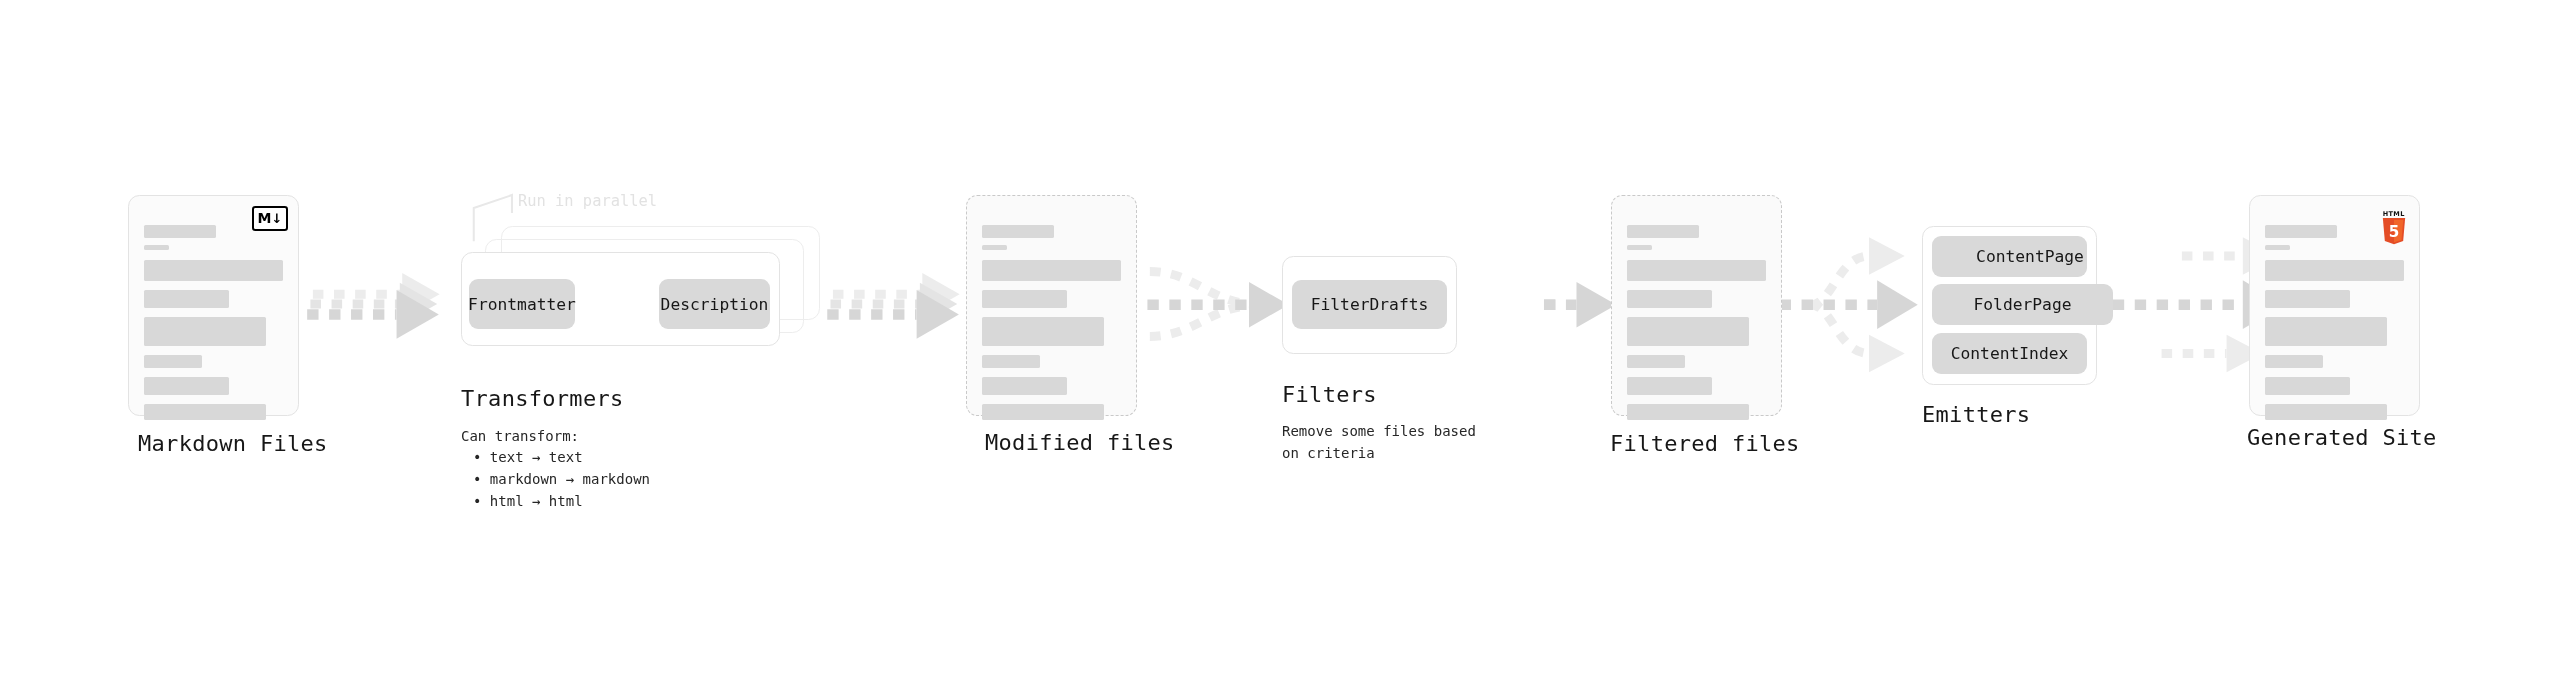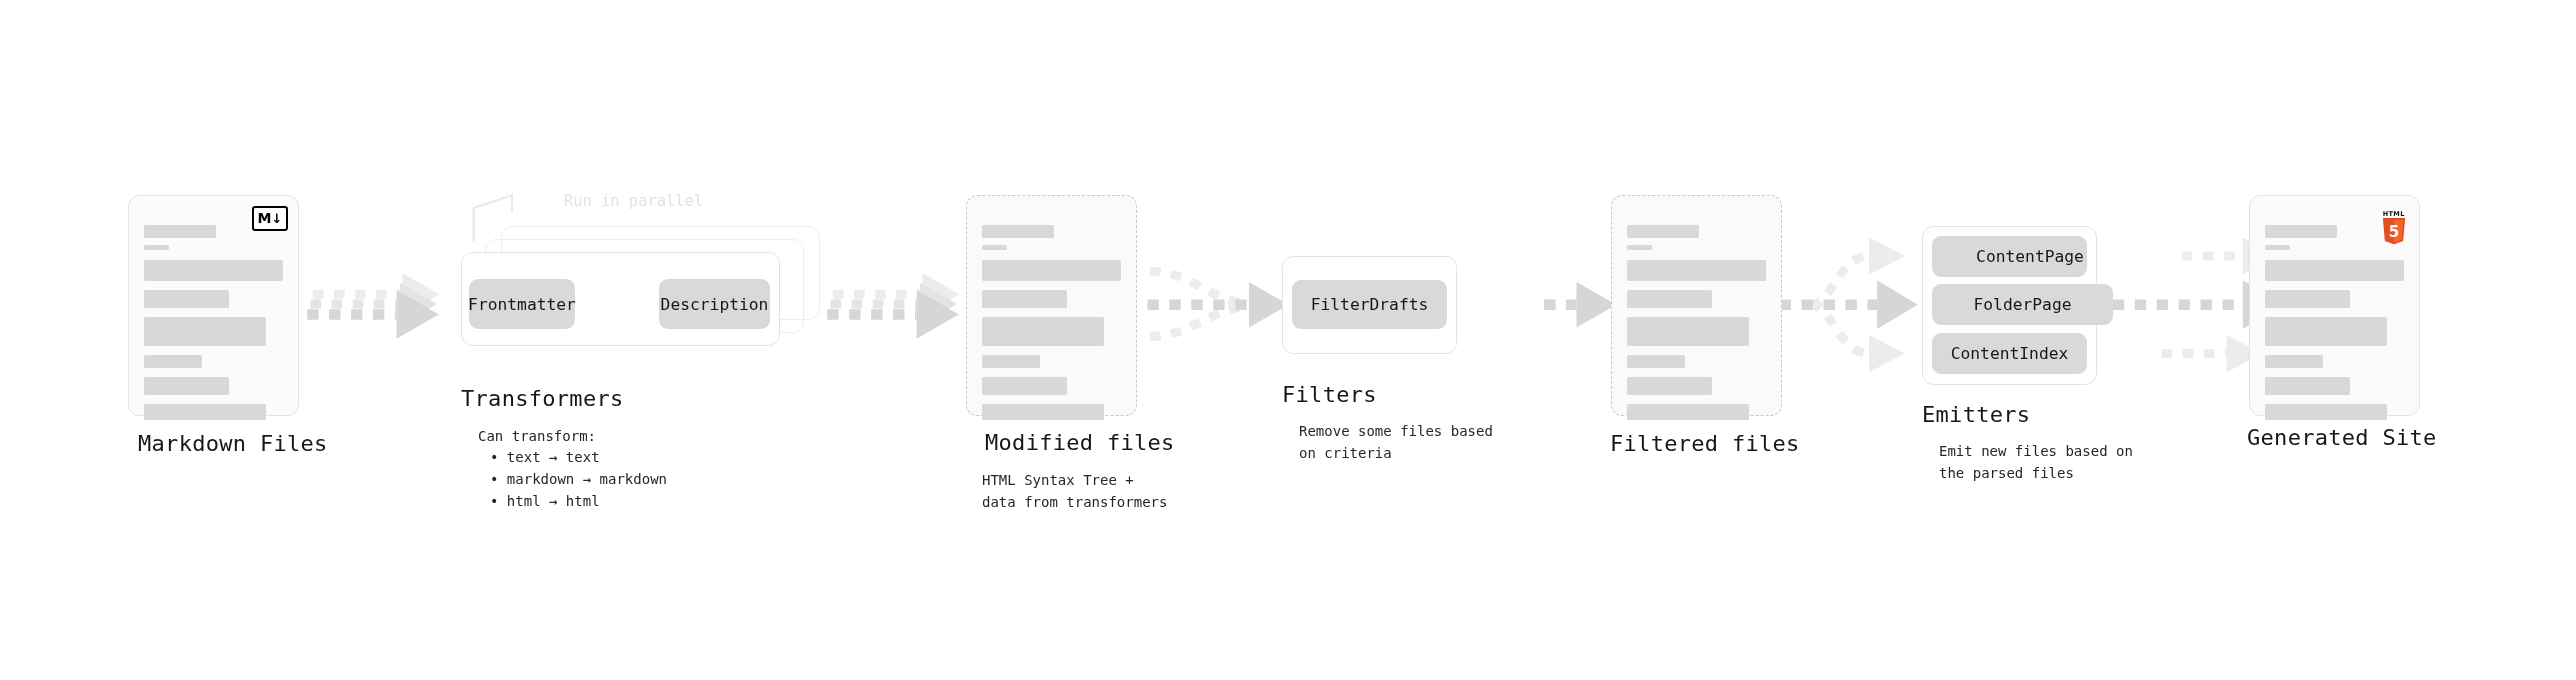--- a/index.html
+++ b/index.html
@@ -18,21 +18,20 @@
     color:#171717;
     letter-spacing:0.3px;
     white-space:nowrap;
   }
   .stage-sub{
     position:absolute;
     font-size:14px;
     line-height:1.55;
     color:#262626;
     white-space:pre-line;
-    margin-left:17px;
   }
 
   
   .doc{
     position:absolute;
     width:171px;height:221px;
     background:#fbfbfb;
     border:1.6px solid #e3e3e3;
     border-radius:11.4px;
     box-sizing:border-box;
@@ -196,21 +195,21 @@
       <div class="ln" style="width:42%;height:13px;margin-bottom:9px;"></div>
       <div class="ln" style="width:61%;height:18px;margin-bottom:9px;"></div>
       <div class="ln" style="width:88%;height:16.3px;"></div>
     </div>
   </div>
   <div class="stage-title" style="left:138px;top:431px;">Markdown Files</div>
 
   <svg class="ovl" viewBox="0 0 3170 838" style="z-index:1;">
     <path d="M583,297 L583,256 L630,240 L630,262" stroke="#e8e8e8" stroke-width="2.5" fill="none"></path>
   </svg>
-  <div class="parallel-label" style="left:518px;top:192px;margin-left:46px;">Run in parallel</div>
+  <div class="parallel-label" style="left:518px;top:192px;">Run in parallel</div>
 
   <div class="tbox-ghost" style="left:501px;top:226px;width:319px;height:94px;"></div>
   <div class="tbox-ghost" style="left:485px;top:239px;width:319px;height:94px;"></div>
   <div class="tpill-ghost" style="left:514px;top:254px;width:104px;height:49px;"></div>
   <div class="tpill-ghost" style="left:656px;top:254px;width:109px;height:49px;"></div>
   <div class="tpill-ghost l2" style="left:492px;top:267px;width:104px;height:49px;"></div>
   <div class="tpill-ghost l2" style="left:641px;top:267px;width:109px;height:49px;"></div>
 
   <svg class="ovl" viewBox="0 0 3170 838" style="z-index:2;">
     <line x1="765" y1="343" x2="797" y2="343" stroke="#e0e0e0" stroke-width="3"></line>
@@ -244,22 +243,20 @@
       <div class="ln" style="width:18%;height:5.7px;margin-bottom:9.8px;"></div>
       <div class="ln" style="width:100%;height:21px;margin-bottom:9px;"></div>
       <div class="ln" style="width:61%;height:18px;margin-bottom:9px;"></div>
       <div class="ln" style="width:88%;height:29px;margin-bottom:9px;"></div>
       <div class="ln" style="width:42%;height:13px;margin-bottom:9px;"></div>
       <div class="ln" style="width:61%;height:18px;margin-bottom:9px;"></div>
       <div class="ln" style="width:88%;height:16.3px;"></div>
     </div>
   </div>
   <div class="stage-title" style="left:965px;top:430px;padding-left:20px;">Modified files</div>
-  <div class="stage-sub" style="left:965px;top:470px;">HTML Syntax Tree +
-data from transformers</div>
 
   <div class="box" style="left:1282px;top:256px;width:175px;height:98px;"></div>
   <div class="pill" style="left:1292px;top:280px;width:155px;height:49px;">
     <span>FilterDrafts</span>
   </div>
   <div class="stage-title" style="left:1282px;top:382px;">Filters</div>
   <div class="stage-sub" style="left:1282px;top:421px;">Remove some files based
 on criteria</div>
 
   <div class="doc dashed" style="left:1611px;top:195px;height:221px;">
@@ -281,22 +278,20 @@
   <div class="pill" style="left:1932px;top:236px;width:155px;height:41px;padding-left:41px;">
     <span>ContentPage</span>
   </div>
   <div class="pill" style="left:1932px;top:284px;width:181px;height:41px;">
     <span>FolderPage</span>
   </div>
   <div class="pill" style="left:1932px;top:333px;width:155px;height:41px;">
     <span>ContentIndex</span>
   </div>
   <div class="stage-title" style="left:1922px;top:402px;">Emitters</div>
-  <div class="stage-sub" style="left:1922px;top:441px;">Emit new files based on
-the parsed files</div>
 
   <div class="doc" style="left:2249px;top:195px;height:221px;">
     <div class="ghost" style="left:16.3px;top:-31px;width:171px;height:60px;z-index:-2;"></div>
     <div class="ghost" style="left:8.1px;top:-16.3px;width:171px;height:46px;z-index:-1;"></div>
 
     <div class="badge badge-css" style="right:28.4px;top:-24.4px;z-index:-2;display:flex;flex-direction:column;align-items:center;justify-content:flex-end;">
       <span style="font-family:'DejaVu Sans','Liberation Sans',sans-serif;font-size:5.7px;font-weight:bold;color:#111;line-height:1;">CSS</span>
       <span style="display:block;width:21px;height:3.3px;background:#264de4;margin-top:1.6px;"></span>
     </div>
 

